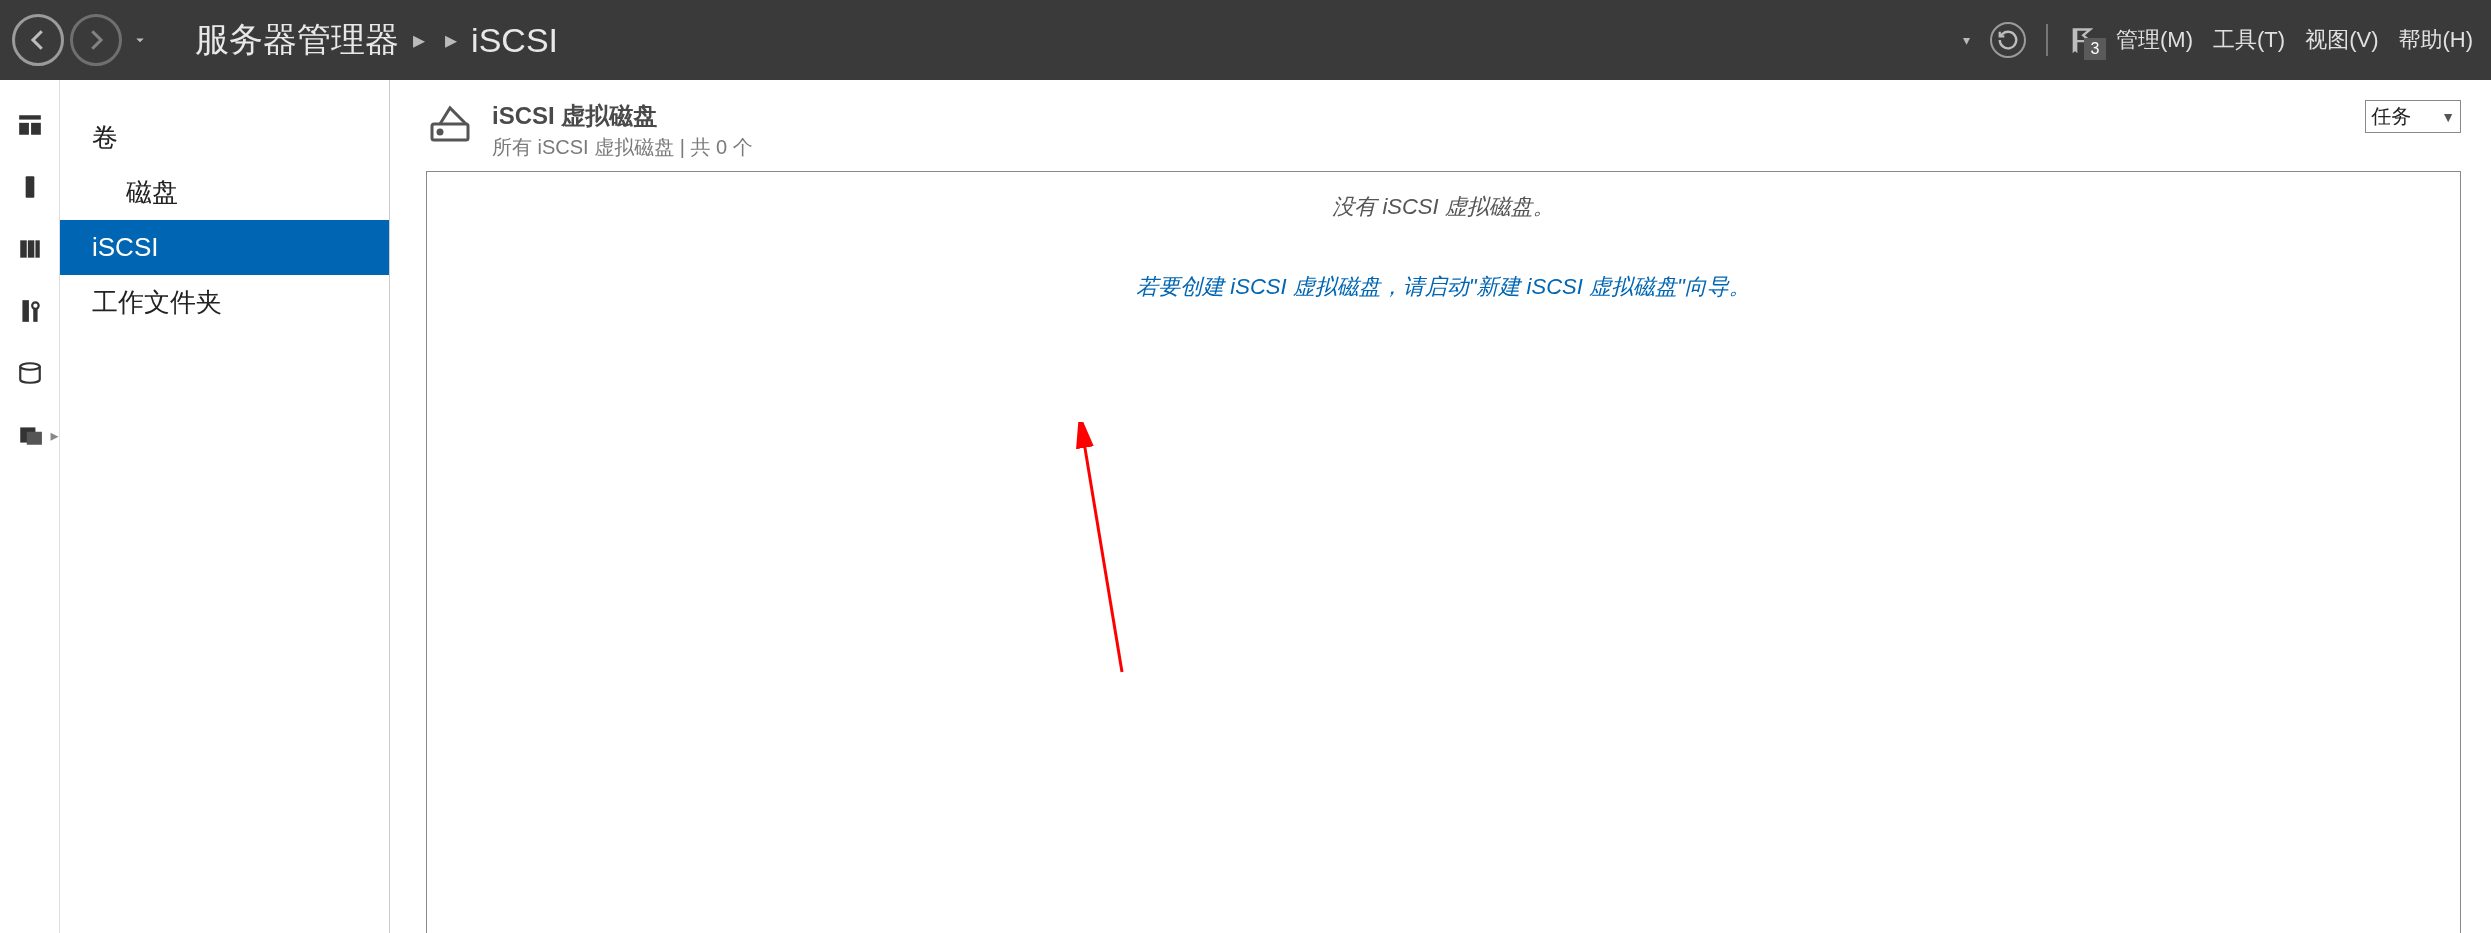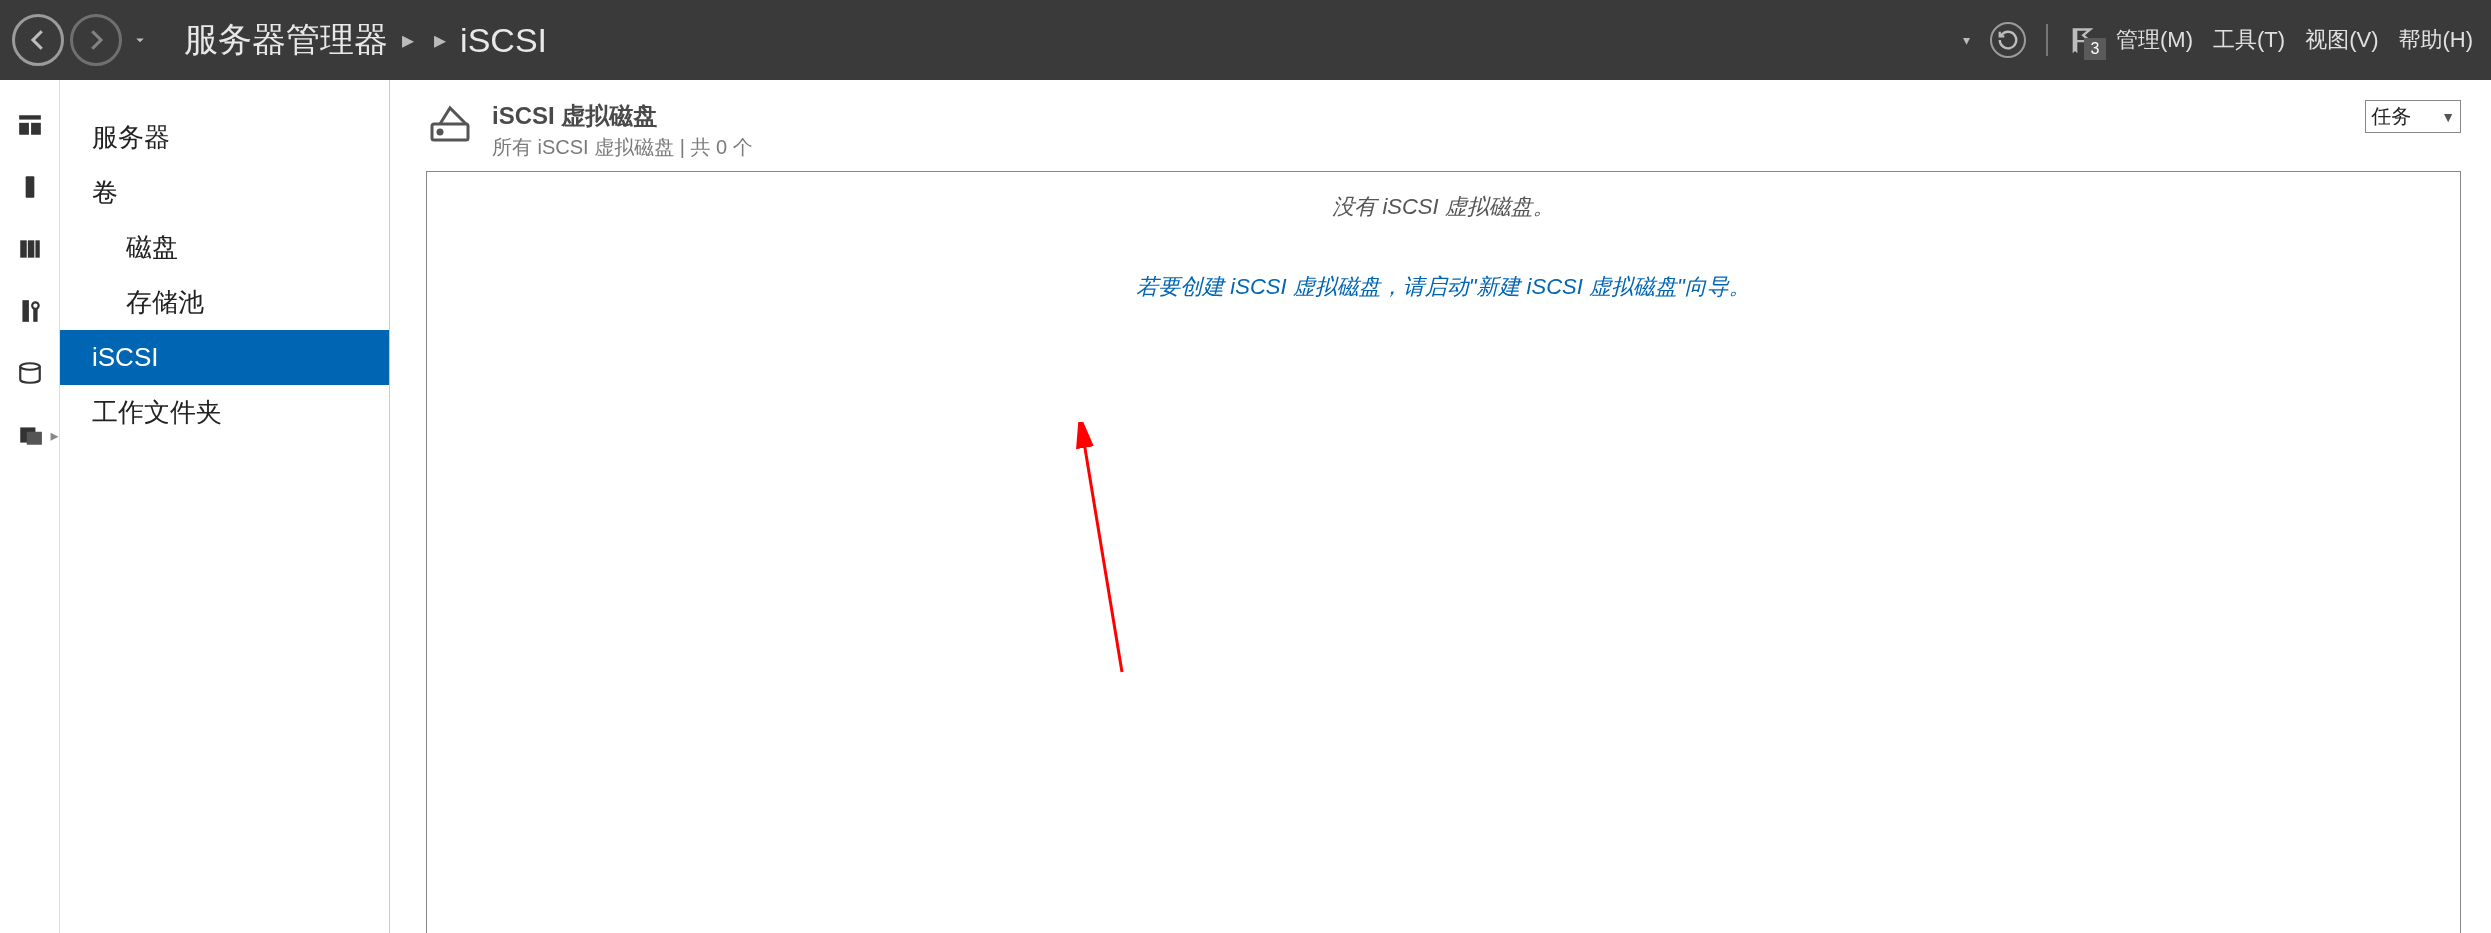--- a/index.html
+++ b/index.html
@@ -28,21 +28,21 @@
     .nav-back { margin-left: 12px; }
     .nav-fwd { opacity: .55; }
     .nav-dd {
       display:flex; align-items:center; justify-content:center;
       width:30px; height:52px; color:#bdbdbd; cursor:pointer;
     }
     .nav-dd svg{width:18px;height:18px;}
 
     .breadcrumb {
       display: flex; align-items: center; gap: 8px;
-      margin-left: 29px;
+      margin-left: 40px;
       font-size: 34px;
       font-weight: 300;
     }
     .breadcrumb .sep { color:#bbb; font-size:24px; margin:0 6px;}
     .breadcrumb span { cursor: pointer; }
 
     .titlebar-right {
       margin-left: auto;
       display: flex; align-items: center; gap: 20px;
       padding-right: 18px;
@@ -237,24 +237,22 @@
     </div>
     <div class="ir active">
       <svg viewBox="0 0 24 24" fill="#333">
           <rect x="3" y="5" width="14" height="14"></rect>
           <rect x="9" y="9" width="14" height="12" fill="#555"></rect>
         </svg>
     </div>
   </div>
 
   <div class="sidebar">
-    <div class="sb-item">服务器</div>
     <div class="sb-item">卷</div>
     <div class="sb-item sub">磁盘</div>
-    <div class="sb-item sub">存储池</div>
     <div class="sb-item selected">iSCSI</div>
     <div class="sb-item">工作文件夹</div>
   </div>
 
   <div class="main">
     <div class="panel-header">
       <div class="ph-icon">
         <svg viewBox="0 0 48 48" fill="none" stroke="#555" stroke-width="3">
           <rect x="6" y="24" width="36" height="16" rx="2"></rect>
           <path d="M14 24 L24 8 L40 24"></path>

